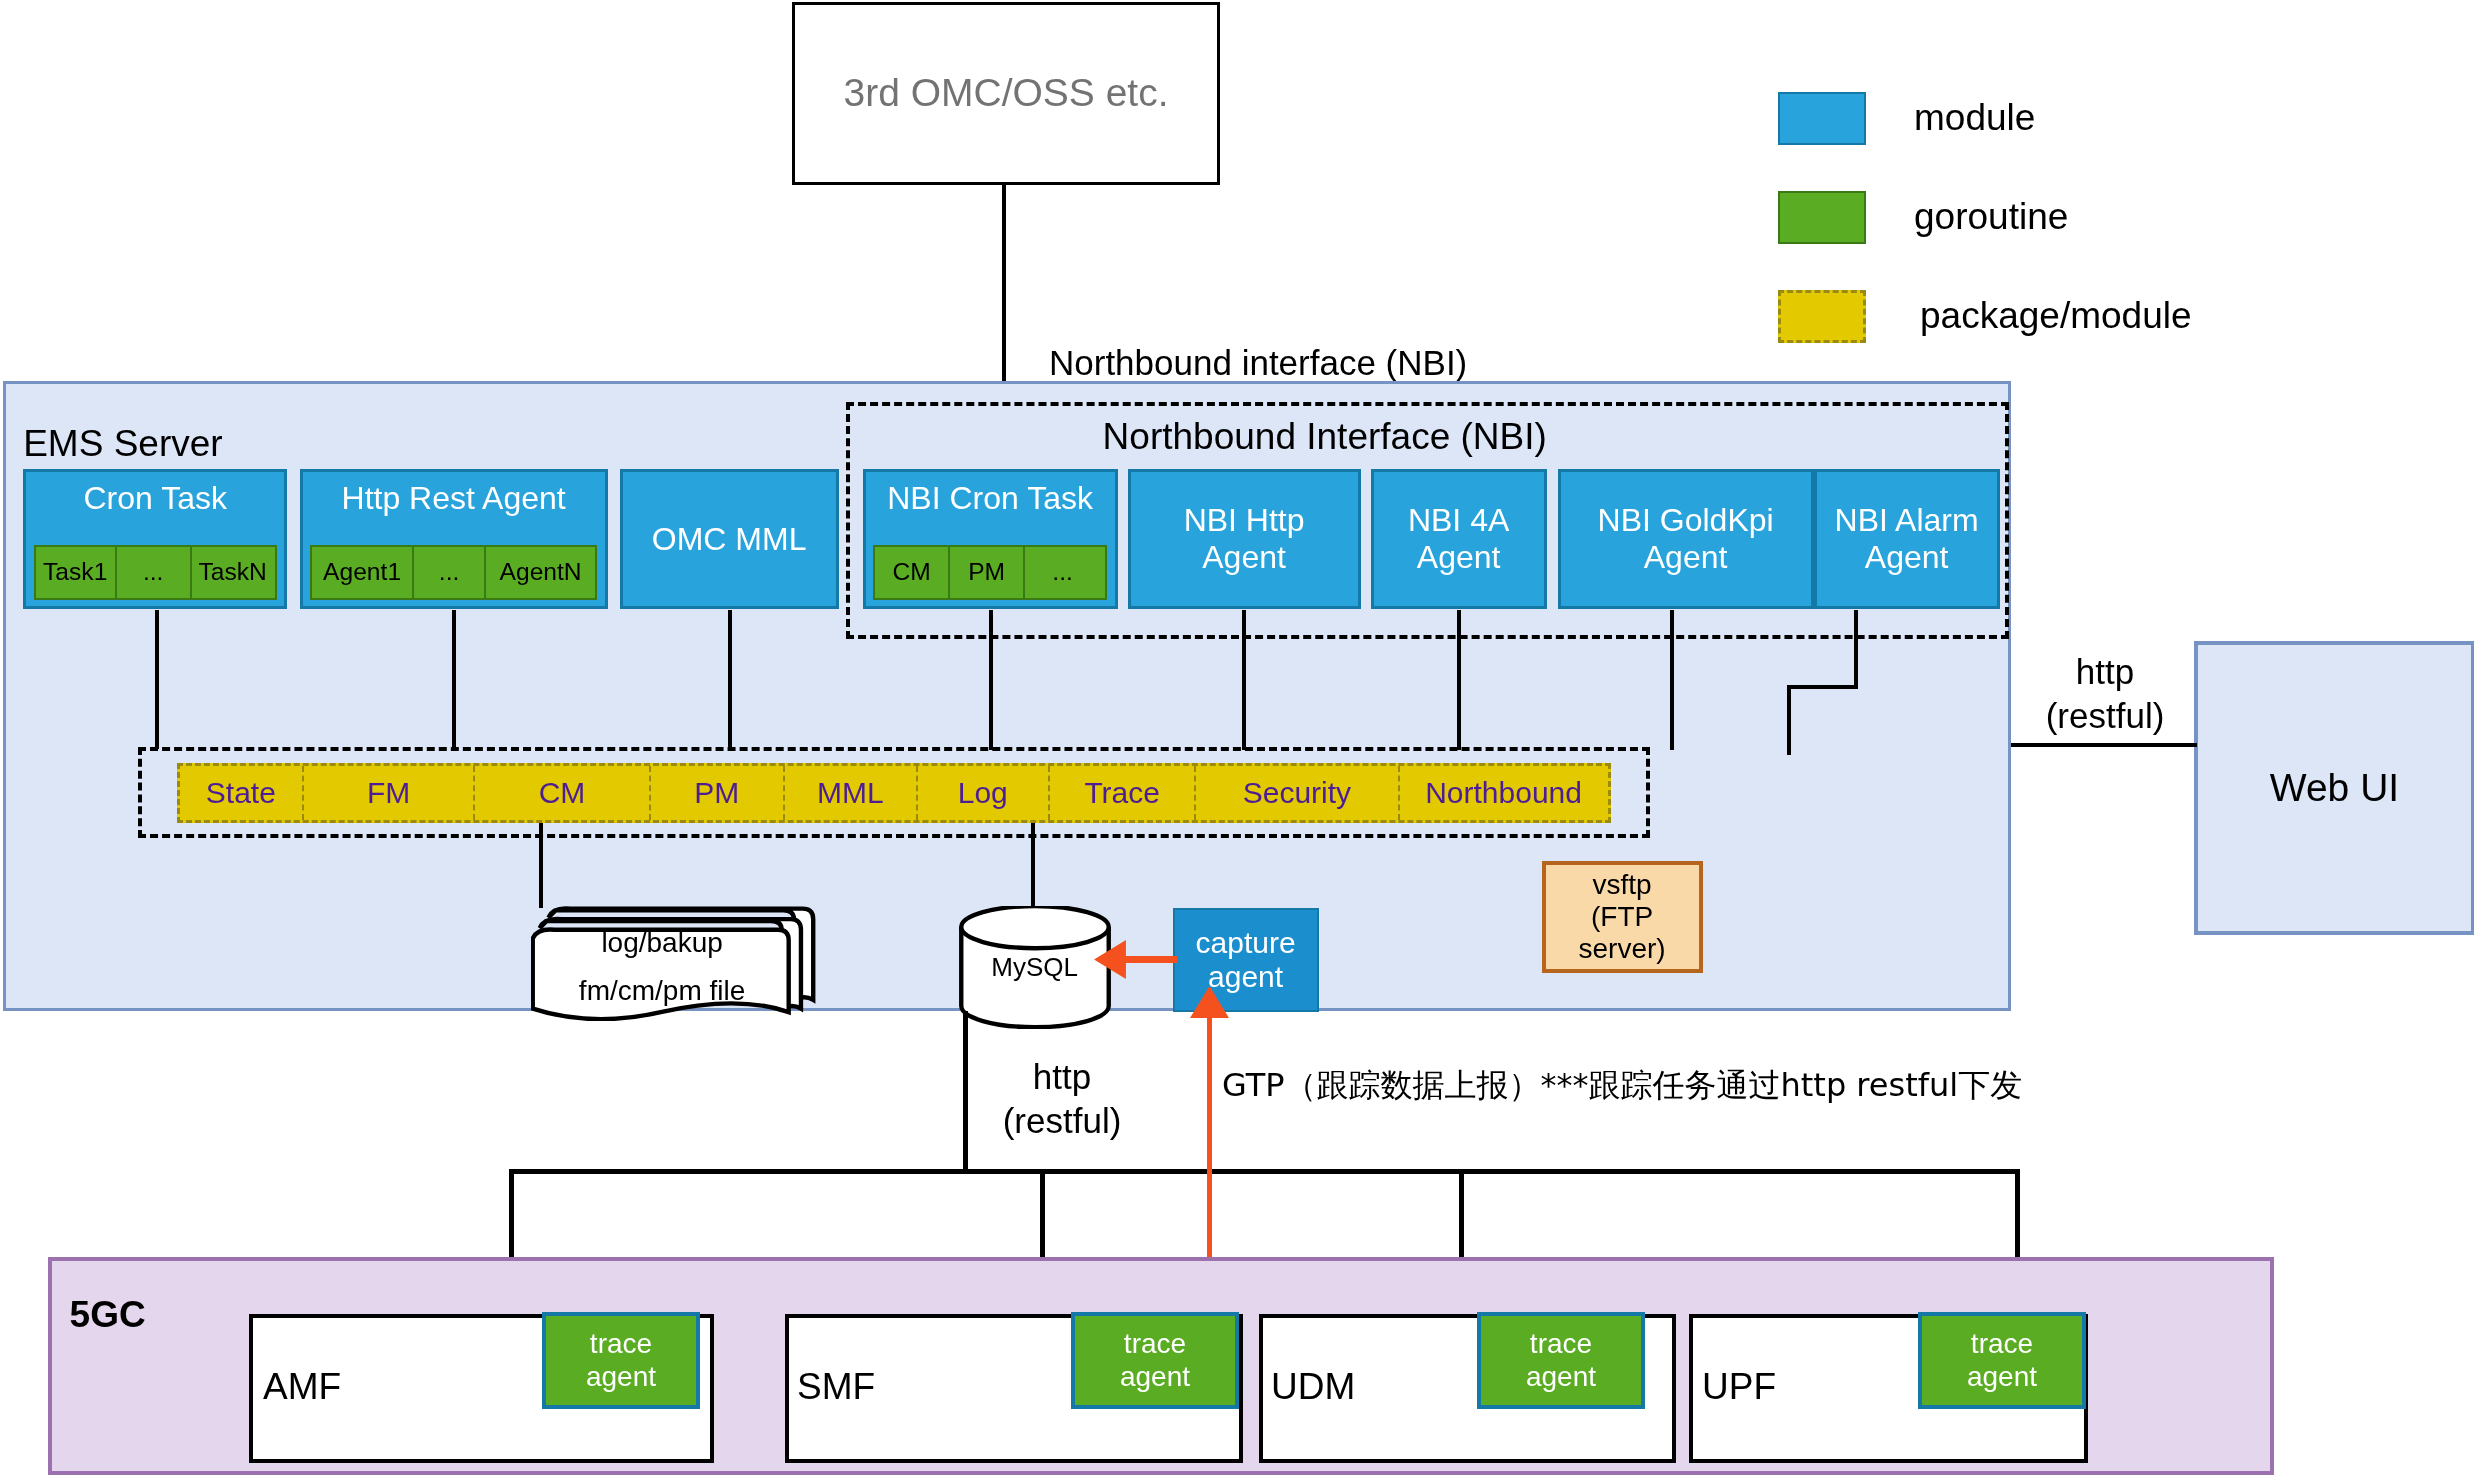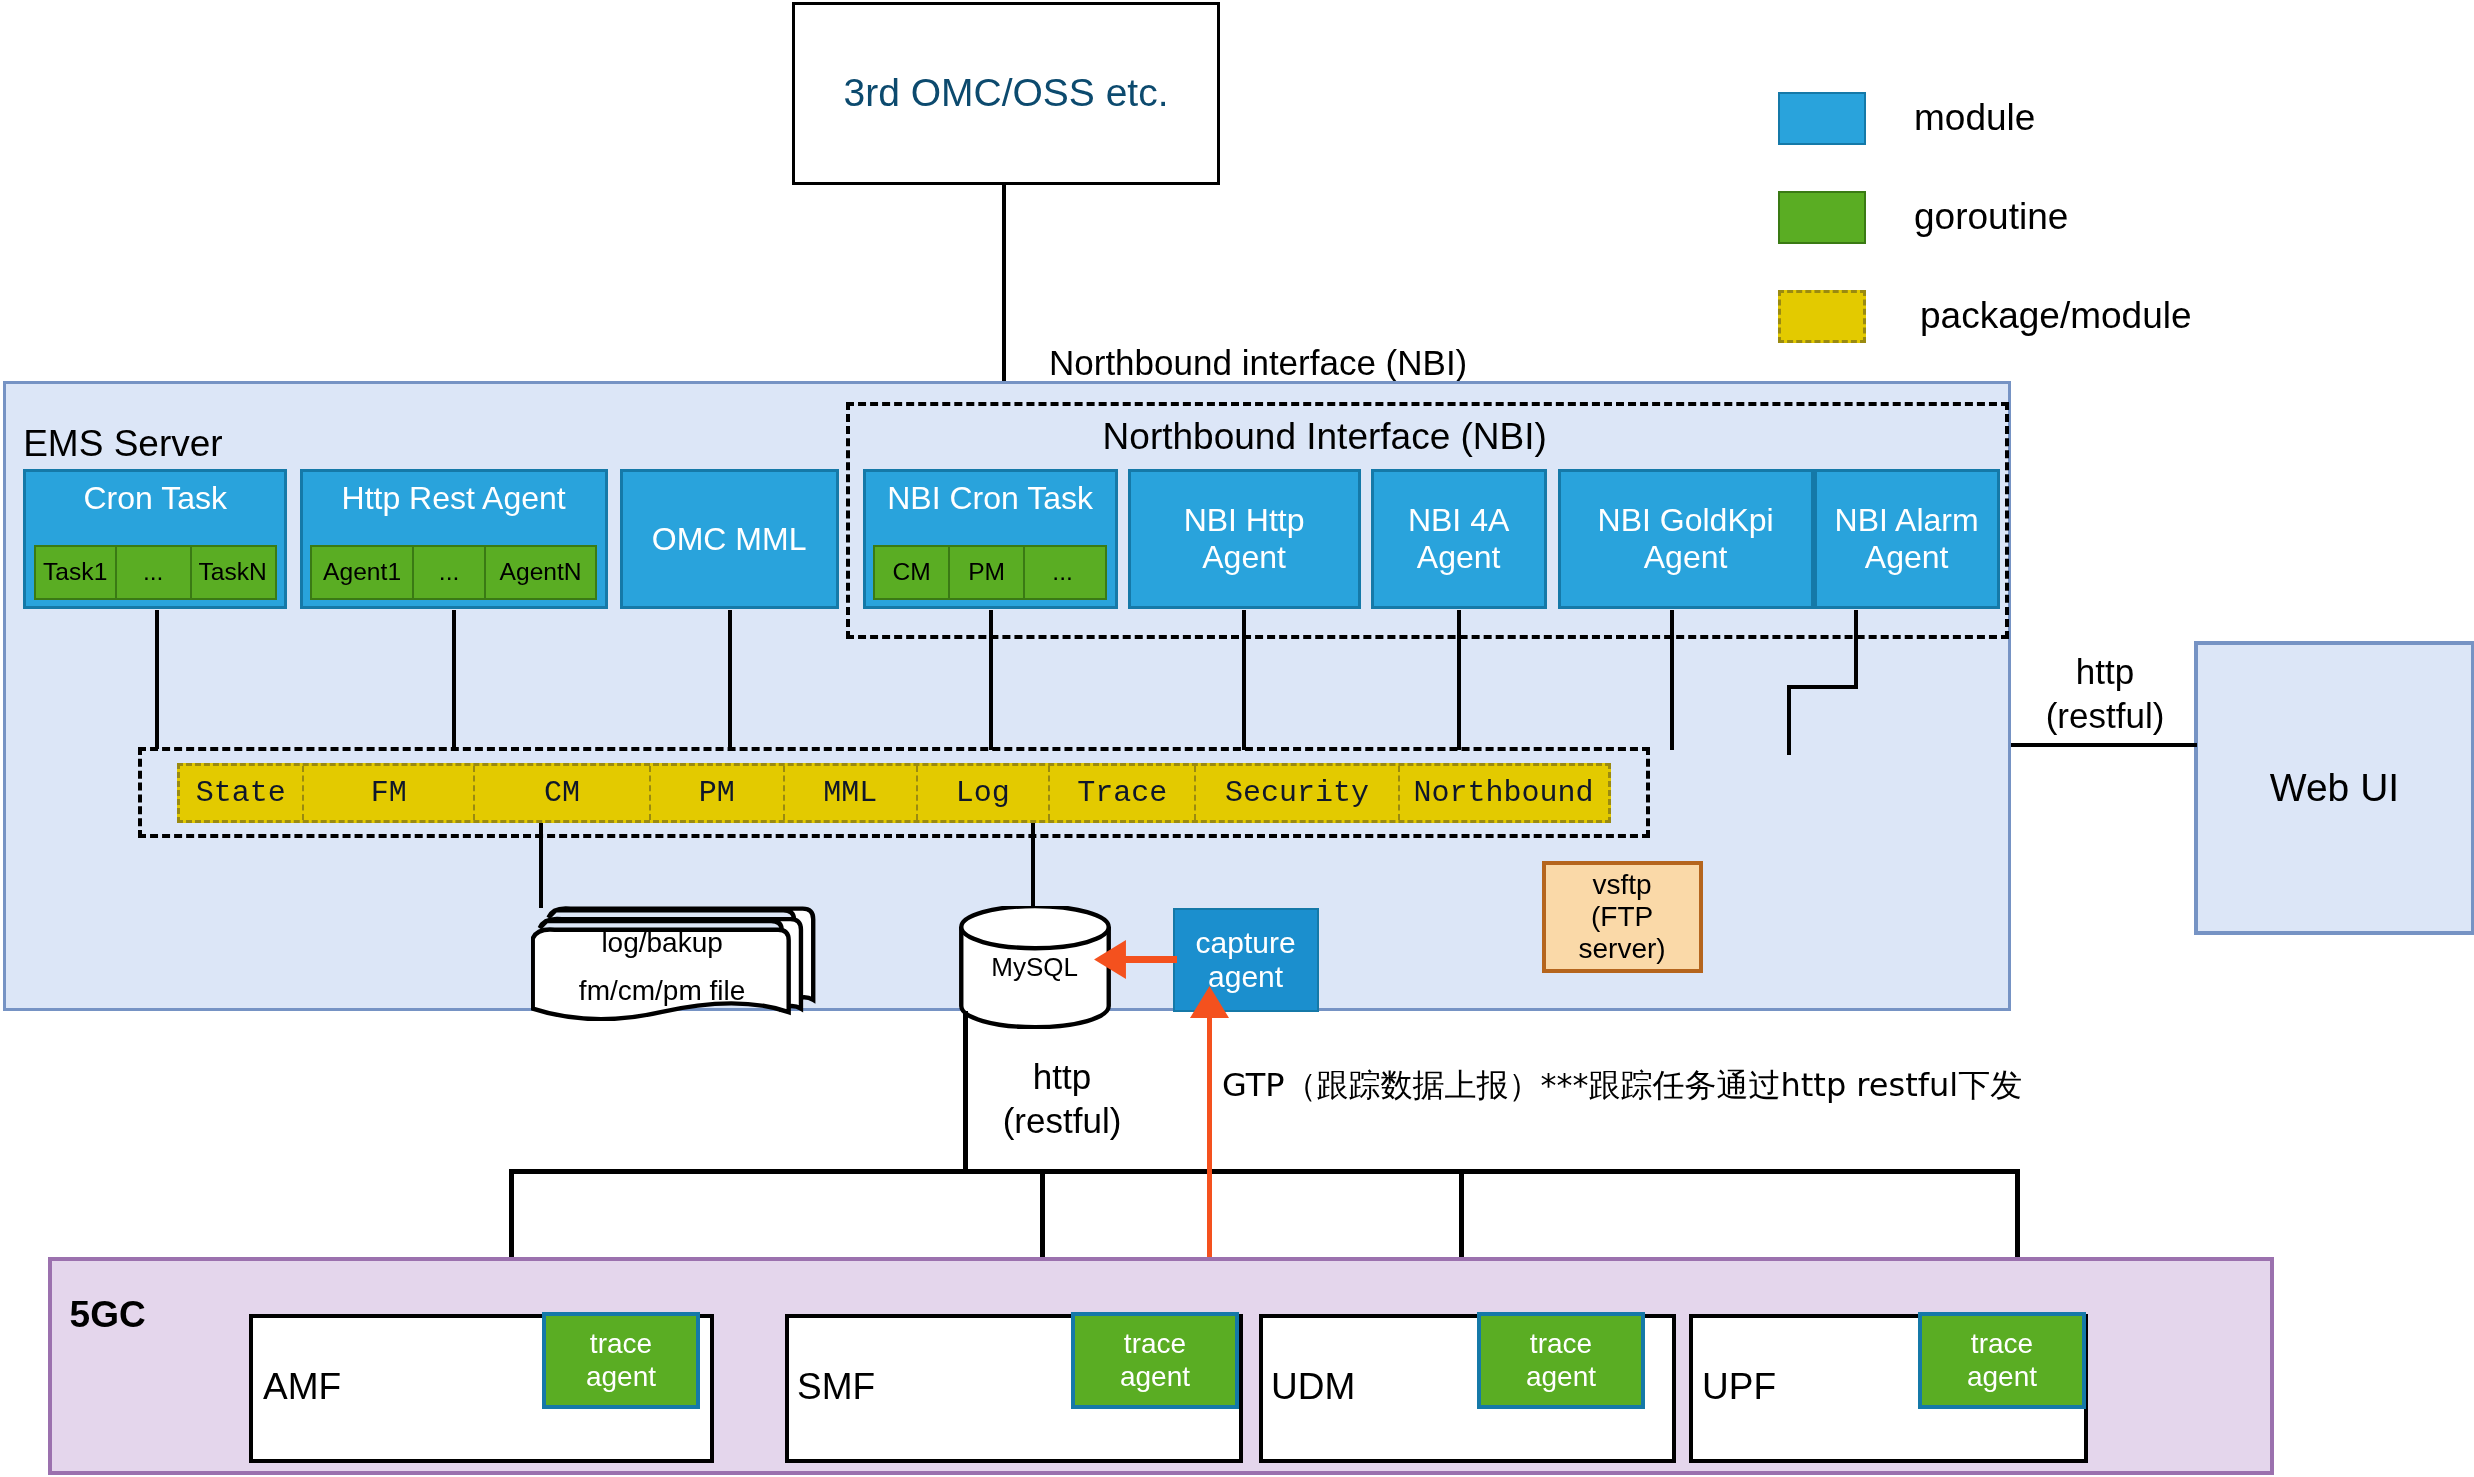--- a/index.html
+++ b/index.html
@@ -20,21 +20,21 @@
 
   
   .ctr {
     display: flex; align-items: center; justify-content: center;
     text-align: center; line-height: 1.15;
   }
 
   
   .topbox {
     border: 3.5px solid #000; background: #fff;
-    font-size: 39px; color: #0c4a6e;
+    font-size: 39px; color: #737373;
   }
 
   
   .legend-swatch { width: 88px; height: 53px; }
   .sw-process { background: #29a3dc; border: 2.6px solid #1579a8; }
   .sw-goroutine { background: #5aad23; border: 2.6px solid #3a7a14; }
   .sw-package { background: #e3ca00; border: 3.5px dashed #9a8a10; }
   .legend-label { font-size: 37px; color: #000; white-space: nowrap; }
 
   
@@ -65,23 +65,23 @@
   }
   .gor:last-child { border-right: none; }
 
   
   .mod-outer { border: 4.4px dashed #000; }
   .mod-bar {
     display: flex; background: #e3ca00;
     border: 3.5px dashed #9a8a10; box-sizing: border-box;
   }
   .mod-cell {
-    color: #0f172a; font-size: 30px;
+    color: #4c1d95; font-size: 30px;
     display: flex; align-items: center; justify-content: center;
-    border-right: 2.6px dashed #9a8a10; box-sizing: border-box; font-family: Liberation Mono, monospace;
+    border-right: 2.6px dashed #9a8a10; box-sizing: border-box;
   }
   .mod-cell:last-child { border-right: none; }
 
   
   .orangebox {
     background: #fad9a8; border: 4.4px solid #b5651d;
     color: #000; font-size: 28px;
   }
 
   

